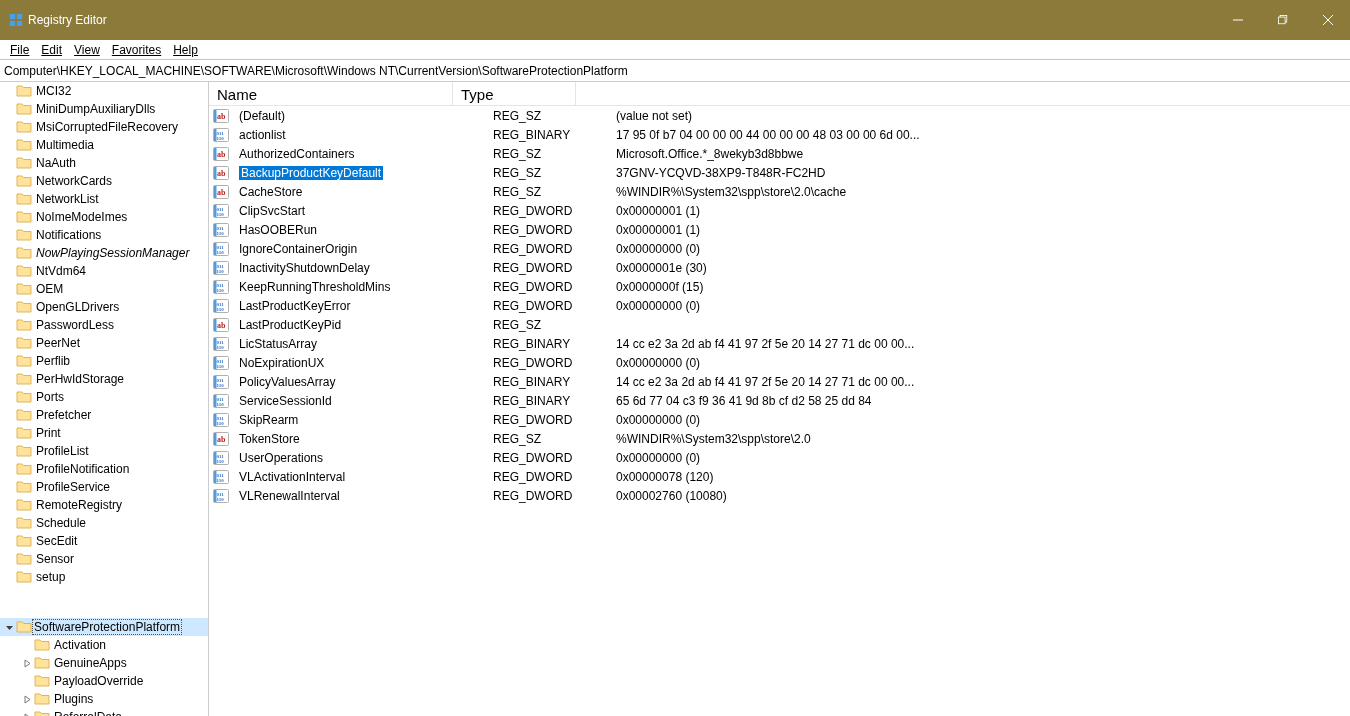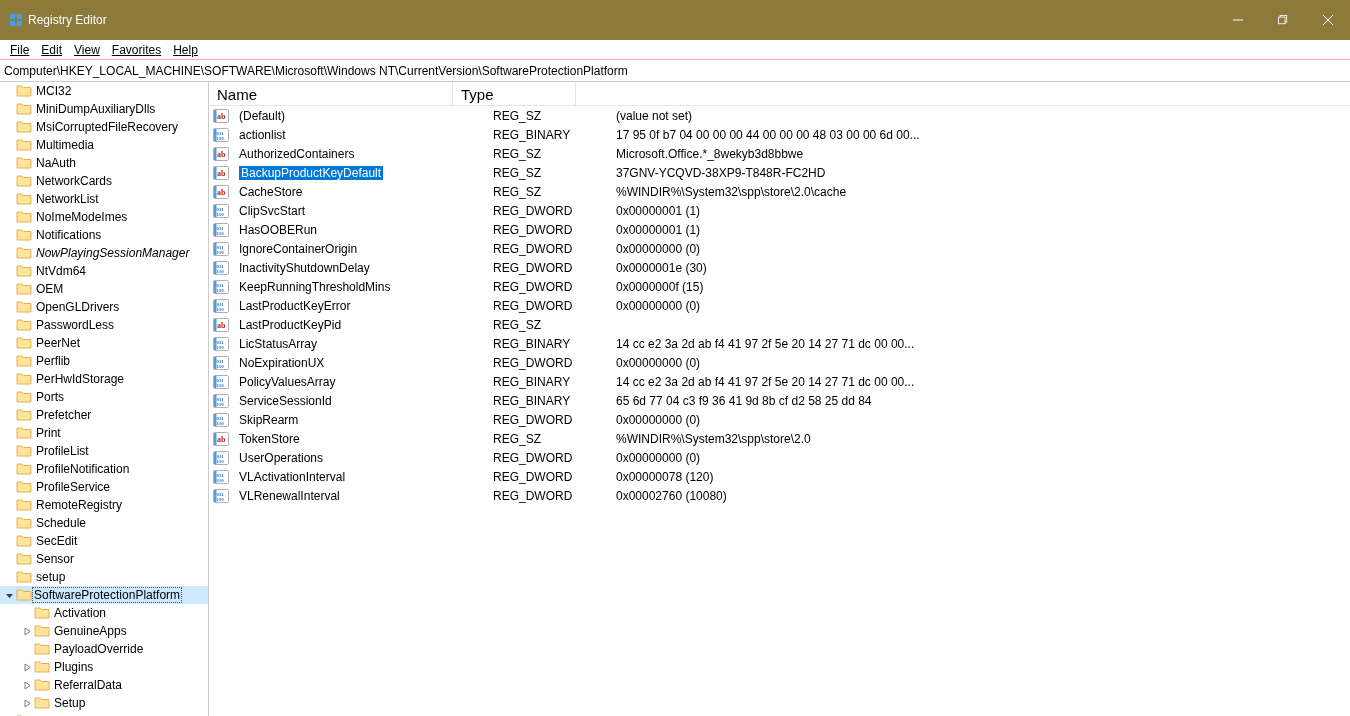--- a/index.html
+++ b/index.html
@@ -403,21 +403,21 @@
           <div class="node">
             <span class="spacer"></span>
             <span class="folder-icon">
               <svg width="16" height="16" viewBox="0 0 16 16">
                 <use href="#folder-svg"></use>
               </svg>
             </span>
             <span class="label">setup</span>
           </div>
         </li>
-        <li style="padding-left: 0px;">
+        <li style="padding-left: 0px; margin-top: 32px;">
           <div class="node selected">
             <span class="expander">
               <svg width="9" height="9" viewBox="0 0 9 9">
                 <path d="M1 3 L8 3 L4.5 7 Z" fill="#404040"></path>
               </svg>
             </span>
             <span class="folder-icon">
               <svg width="16" height="16" viewBox="0 0 16 16">
                 <use href="#folder-svg"></use>
               </svg>

